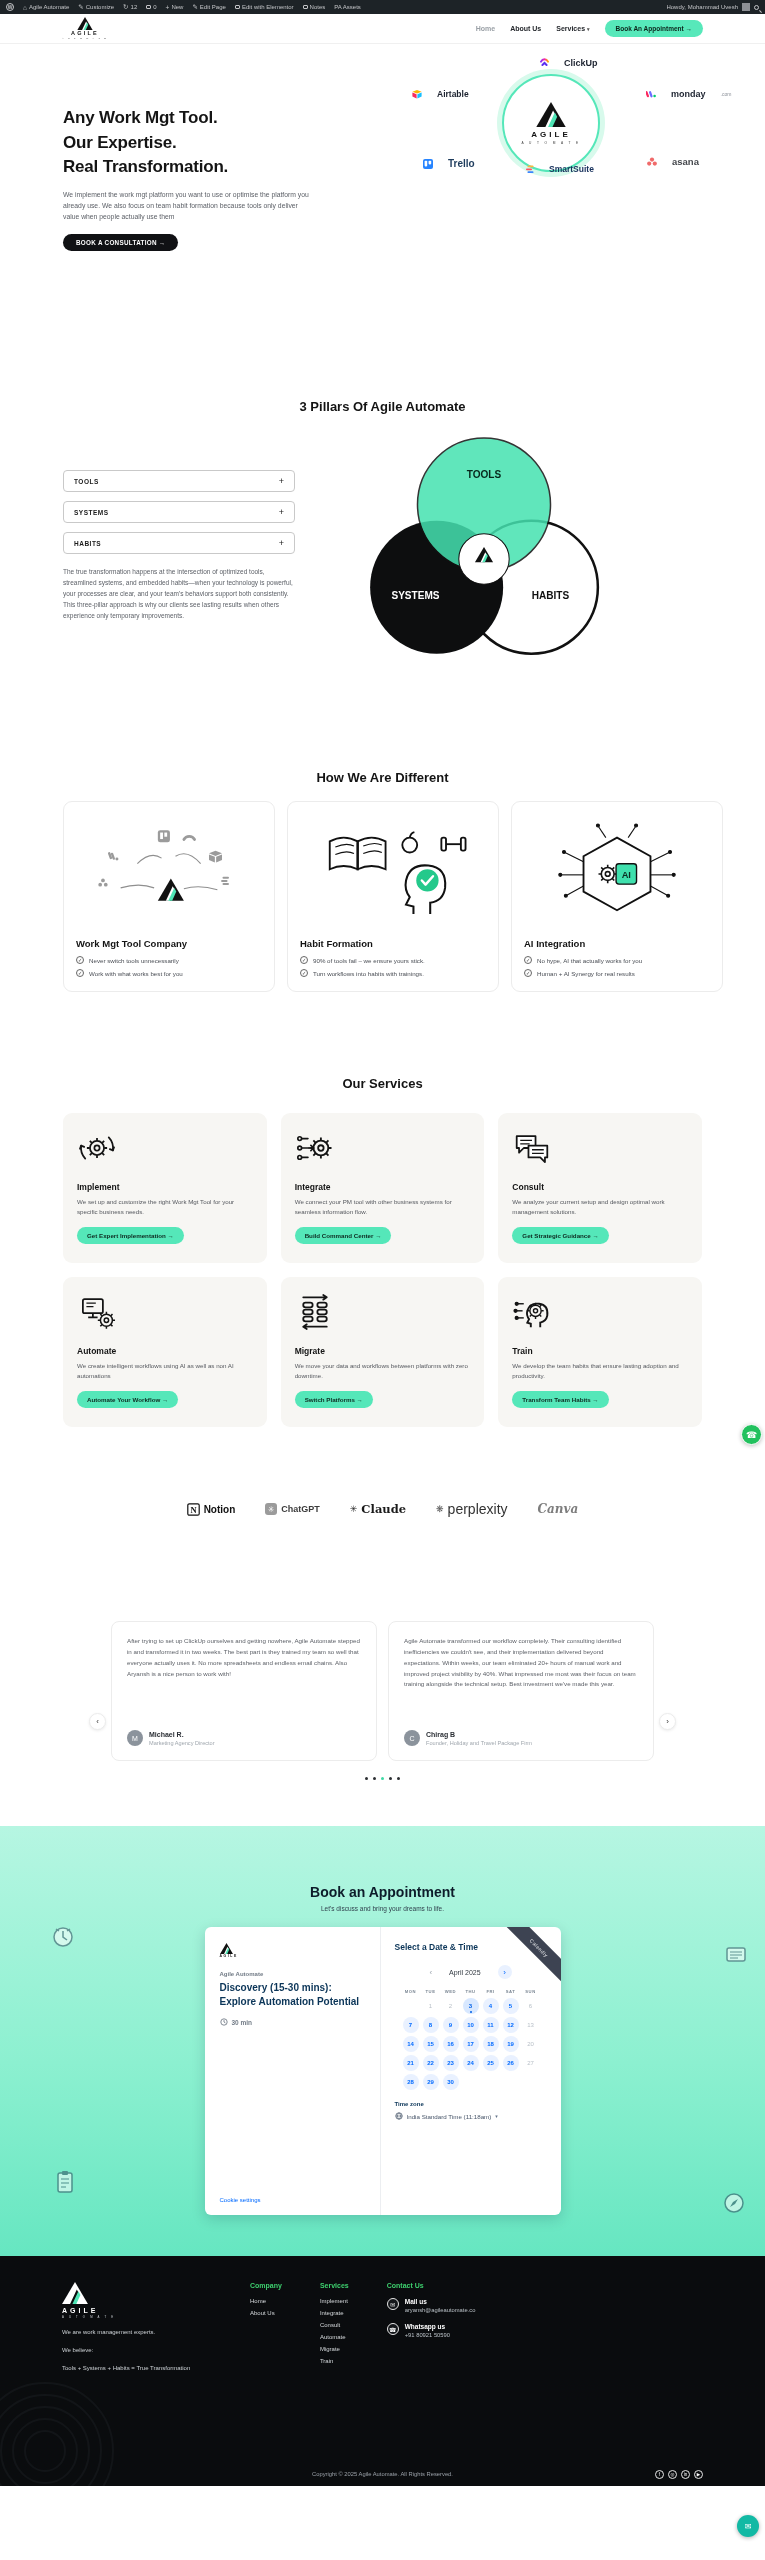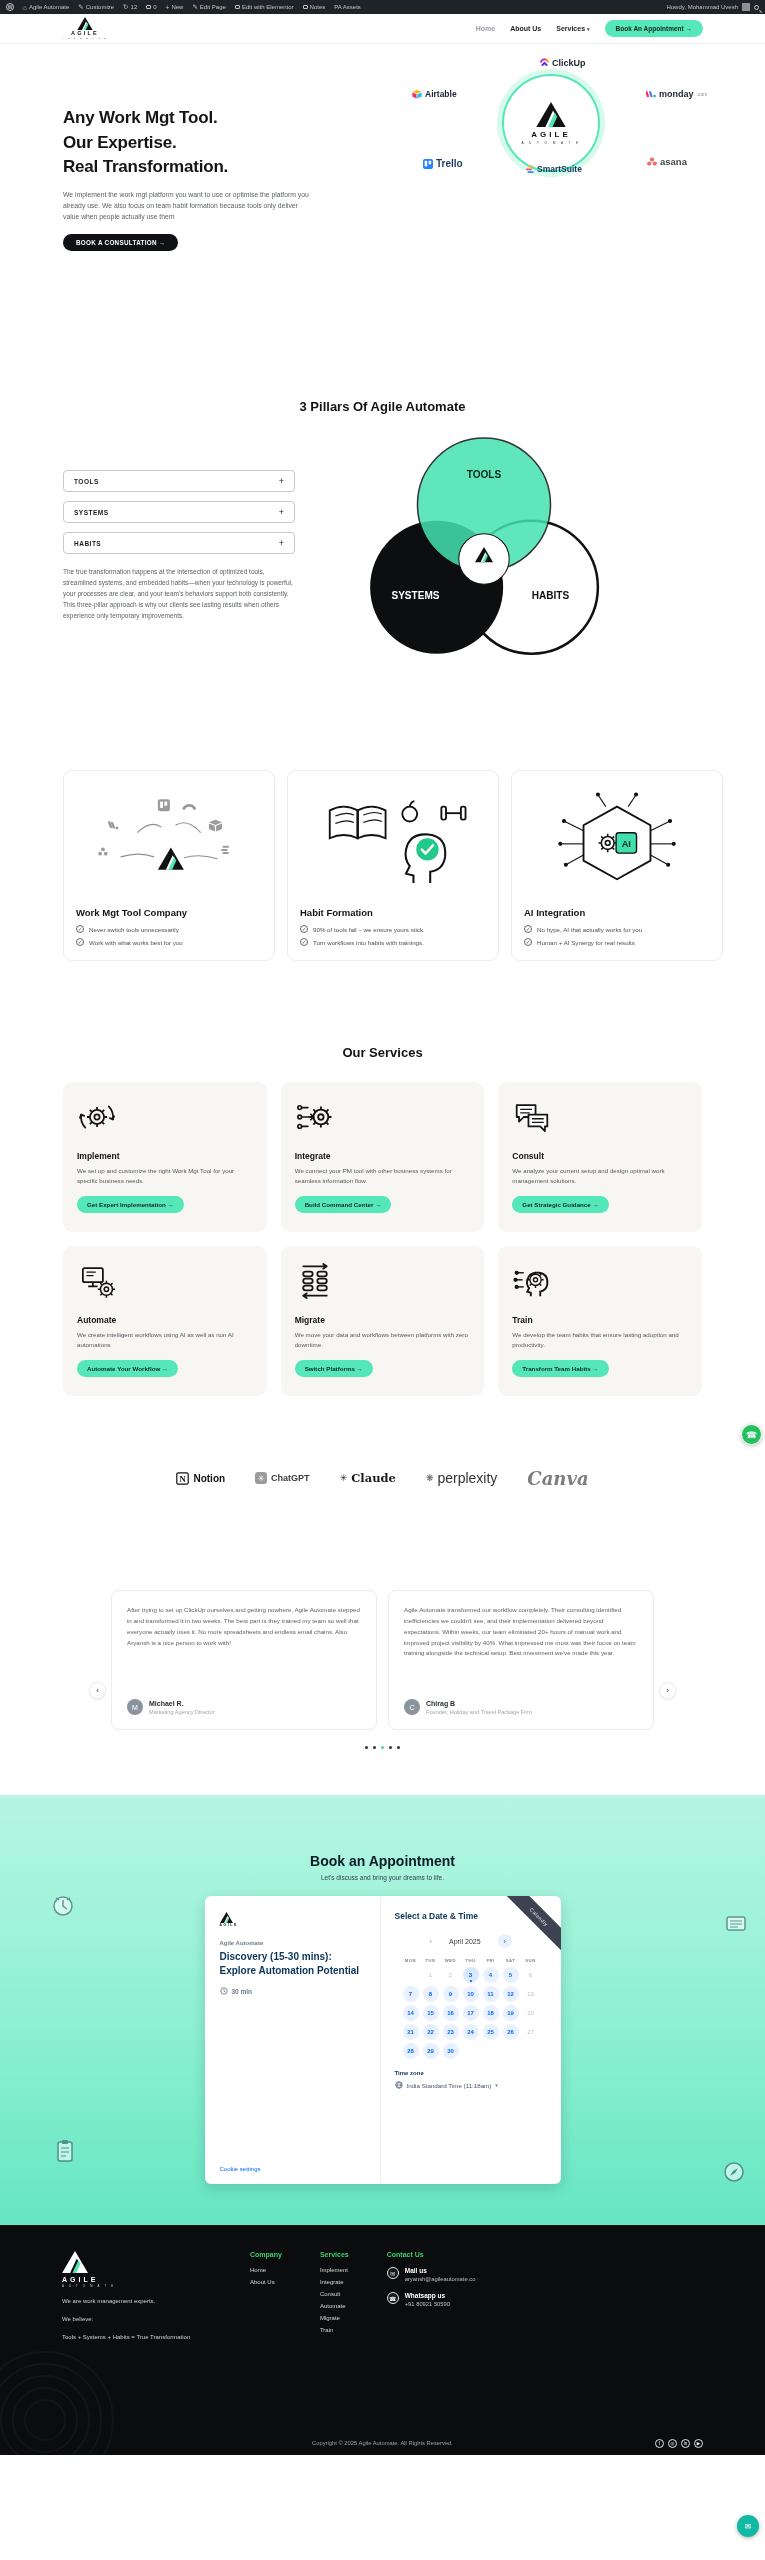--- a/index.html
+++ b/index.html
@@ -27,21 +27,21 @@
   .nav-item.current { color:#9aa0a6; }
   .nav-caret { font-size:5px; color:#555; }
   .header-cta { background:#57e8ba; color:#0c241b; font-size:6.5px; font-weight:700; padding:5px 11px; border-radius:10px; cursor:pointer; border:none; }
 
   
   .hero { position:relative; height:205px; padding-left:63px; }
   .hero h1 { padding-top:62px; font-size:17px; line-height:1.45; font-weight:800; color:#141414; letter-spacing:-0.2px; }
   .hero p { margin-top:9px; width:252px; font-size:6.8px; line-height:1.65; color:#5b5f66; }
   .hero-btn { display:inline-block; margin-top:11px; background:#101114; color:#fff; font-size:6.3px; font-weight:700; letter-spacing:.3px; padding:5px 13px; border-radius:11px; cursor:pointer; }
   .cluster { position:absolute; left:390px; top:10px; width:375px; height:195px; }
-  .chip { position:absolute; display:flex; align-items:center; gap:3px; }
+  .chip { position:absolute; display:flex; align-items:center; gap:15px; }
   .chip-label { font-weight:bold; color:#1d2330; }
   .center-circle { position:absolute; left:112px; top:20px; width:98px; height:98px; background:#fff; border:2.5px solid #55e7b9; border-radius:50%; box-shadow:0 0 0 5px #d8faec; display:flex; flex-direction:column; align-items:center; justify-content:center; }
   .cc-name { font-size:8px; font-weight:bold; letter-spacing:3px; color:#121212; margin-top:3px; }
   .cc-sub { font-size:3.2px; letter-spacing:2.4px; color:#3a3a3a; margin-top:2px; }
 
   
   .sec-h2 { text-align:center; font-size:13px; font-weight:800; color:#141414; }
 
   
   .pillars { margin-top:150px; }
@@ -339,20 +339,21 @@
           </g>
           <text x="150" y="52" text-anchor="middle" font-size="10" font-weight="bold" fill="#06281c" font-family="Liberation Sans, sans-serif">TOOLS</text>
           <text x="82" y="172" text-anchor="middle" font-size="10" font-weight="bold" fill="#ffffff" font-family="Liberation Sans, sans-serif">SYSTEMS</text>
           <text x="216" y="172" text-anchor="middle" font-size="10" font-weight="bold" fill="#111" font-family="Liberation Sans, sans-serif">HABITS</text>
         </svg>
       </div>
     </div>
   </div>
 
   <div class="different">
+    <h2 class="sec-h2">How We Are Different</h2>
     <div class="diff-row">
       <div class="diff-card">
         <div class="diff-illus">
           <svg width="186" height="110" viewBox="0 0 200 112">
             <g fill="#9b9b9b">
               <rect x="88" y="10" width="13" height="13" rx="2.5"></rect>
                 <rect x="90.5" y="12.5" width="3" height="7" fill="#fff"></rect>
                 <rect x="95" y="12.5" width="3" height="4.5" fill="#fff"></rect>
               <path d="M116 20 c2.5 -4.5 9 -4.5 11.5 0" fill="none" stroke="#9b9b9b" stroke-width="3" stroke-linecap="round"></path>
               <g transform="translate(34,34)">
@@ -587,21 +588,21 @@
       </div>
       <div class="tool-item">
         <span style="font-size:9px;color:#1f1f1f;">✳</span>
         <span style="font-size:11.5px;font-weight:600;color:#1a1a1a;font-family:'DejaVu Serif',serif;">Claude</span>
       </div>
       <div class="tool-item">
         <span style="font-size:9px;color:#555;">❋</span>
         <span style="font-size:14px;color:#333;font-weight:400;">perplexity</span>
       </div>
       <div class="tool-item">
-        <span style="font-size:18px;font-style:italic;font-weight:700;color:#7d7d7d;font-family:'DejaVu Serif',serif;">Canva</span>
+        <span style="font-size:12px;font-style:italic;font-weight:700;color:#7d7d7d;font-family:'DejaVu Serif',serif;">Canva</span>
       </div>
     </div>
   </div>
 
   <div class="testimonials">
     <div class="tst-row">
       <div class="tst-card">
         <div class="tst-text">After trying to set up ClickUp ourselves and getting nowhere, Agile Automate stepped in and transformed it in two weeks. The best part is they trained my team so well that everyone actually uses it. No more spreadsheets and endless email chains. Also Aryansh is a nice person to work with!</div>
         <div class="tst-author">
           <div class="tst-avatar">M</div>

